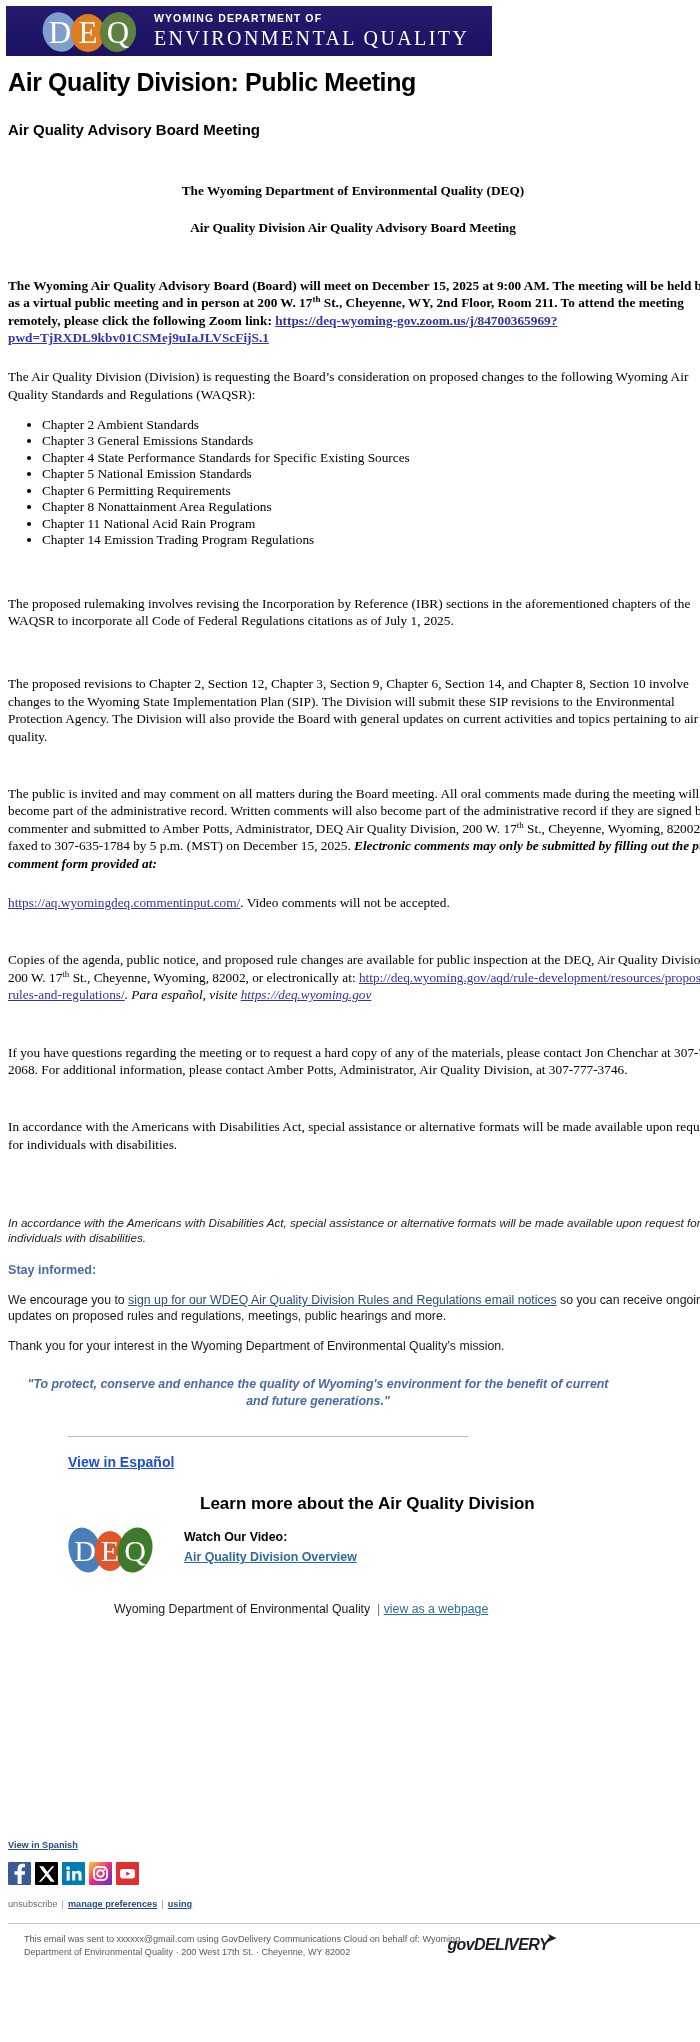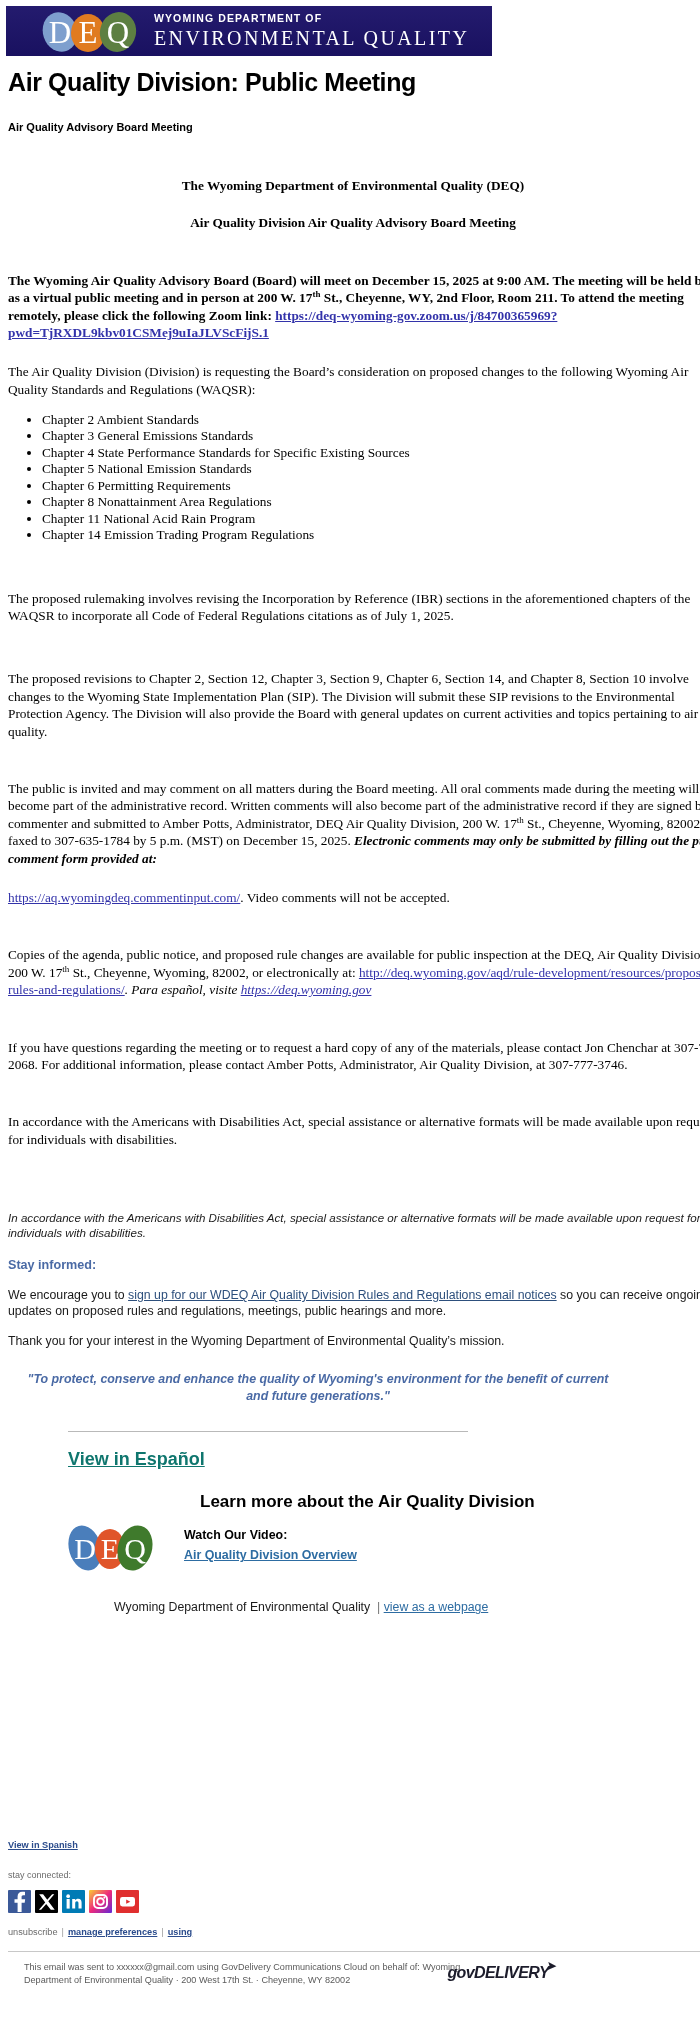--- a/index.html
+++ b/index.html
@@ -67,21 +67,21 @@
   h1.page-title {
     font-family: "Liberation Sans", sans-serif;
     font-size: 25px;
     font-weight: bold;
     margin: 12px 0 0 8px;
     letter-spacing: -0.4px;
     color: #000;
   }
   .subtitle {
     font-family: "Liberation Sans", sans-serif;
-    font-size: 11px;
+    font-size: 15px;
     font-weight: bold;
     margin: 24px 14px 0 8px;
   }
 
   
   .body-wide {
     width: 720px;
     margin: 0;
     padding: 0 0 0 8px;
     font-size: 13.3px;
@@ -157,29 +157,29 @@
 
   
   .hr-soft {
     border: 0;
     border-top: 1px solid #b9b9b9;
     width: 400px;
     margin: 26px 0 0 68px;
   }
   .view-espanol {
     font-family: "Liberation Sans", sans-serif;
-    color: #0f766e;
-    font-weight: bold;
-    font-size: 18px;
-    margin: 17px 0 0 68px;
+    color: #1d4ed8;
+    font-weight: bold;
+    font-size: 14px;
+    margin: 17px 0 16px 68px;
     display: inline-block;
   }
   .learn-row {
     position: relative;
-    margin-top: 16px;
+    margin-top: 2px;
     height: 96px;
     text-decoration: underline;
   }
   .learn-title {
     font-family: "Liberation Sans", sans-serif;
     font-weight: bold;
     font-size: 17px;
     color: #000;
     position: absolute;
     left: 200px; top: 6px;
@@ -397,21 +397,20 @@
     <a class="video-link" href="#">Air Quality Division Overview</a>
   </div>
 
   <div class="dept-line"><span>Wyoming Department of Environmental Quality</span>&nbsp;&nbsp;<span class="dept-sep">|</span>&nbsp;<a href="#">view as a webpage</a></div>
 </div>
 
 <div class="gd-footer">
   <div class="gd-inner">
     <a class="view-spanish" href="#">View in Spanish</a>
 
-    <div class="stay-connected">stay connected:</div>
 
     <div class="social-row">
       <a class="social s-fb" href="#">
         <svg width="23" height="23" viewBox="0 0 23 23">
             <path d="M13.6 22V12.8h3.1l.46-3.6h-3.56V6.9c0-1.04.29-1.75 1.78-1.75H17V1.93C16.67 1.89 15.54 1.8 14.22 1.8c-2.75 0-4.63 1.68-4.63 4.76v2.64H6.5v3.6h3.09V22z" fill="#fff"></path>
           </svg>
       </a>
       <a class="social s-x" href="#">
         <svg width="23" height="23" viewBox="0 0 23 23">
             <path d="M4.2 4.2h3.9l4.2 5.6 4.8-5.6h2.2l-6 7 6.4 8.6h-3.9L11.2 14l-5.1 5.8H3.9l6.3-7.3z" fill="#fff"></path>

